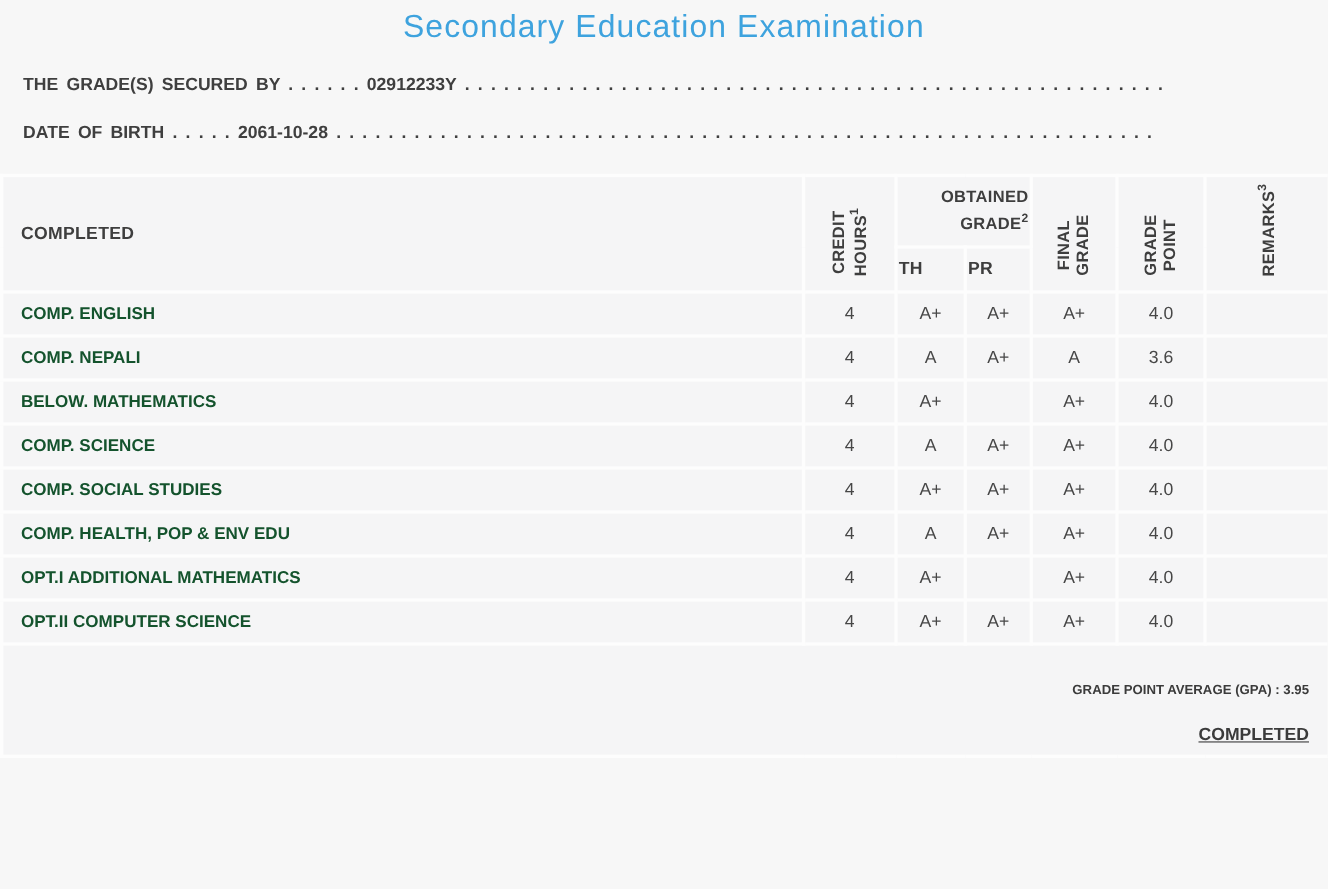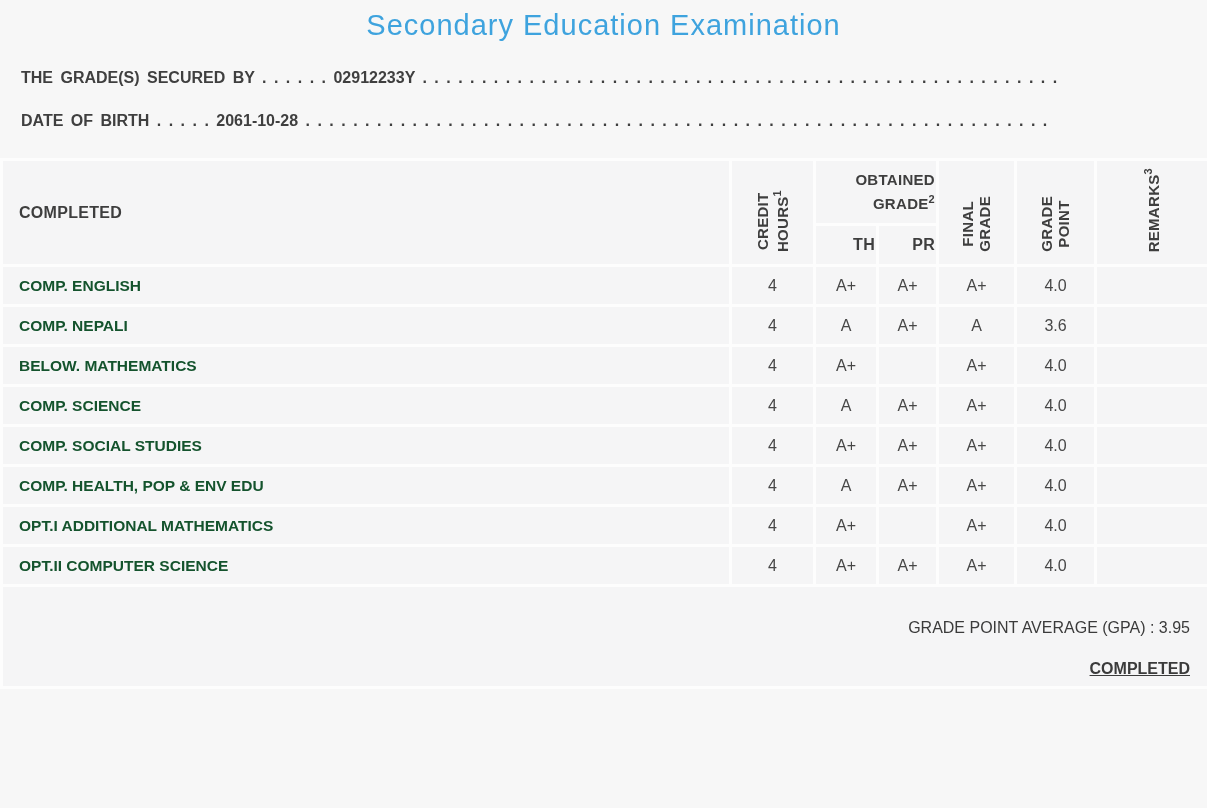--- a/index.html
+++ b/index.html
@@ -75,21 +75,21 @@
     line-height:1.15;
     white-space:normal;
   }
   th.obtained-h {
     text-align:right;
     vertical-align:middle;
     height:65px;
     line-height:1.5;
   }
   th.sub-h {
-    text-align:right;
+    text-align:left;
     height:41px;
     font-size:16px;
     vertical-align:middle;
   }
   .grade-table td {
     height:40px;
     text-align:center;
     font-size:16px;
     font-weight:400;
     color:#474747;
@@ -102,22 +102,22 @@
     font-size:15.5px;
     color:#14532d;
   }
   sup { font-size:11px; }
   td.footer-cell {
     text-align:right;
     padding:31px 17px 8px 17px;
     height:auto;
   }
   .gpa-line {
-    font-size:16px;
-    font-weight:400;
+    font-size:12px;
+    font-weight:700;
     color:#3b3b3b;
     margin-bottom:22px;
     line-height:19px;
   }
   .status-line {
     font-size:16px;
     font-weight:700;
     color:#3b3b3b;
     line-height:19px;
     text-decoration:underline;

